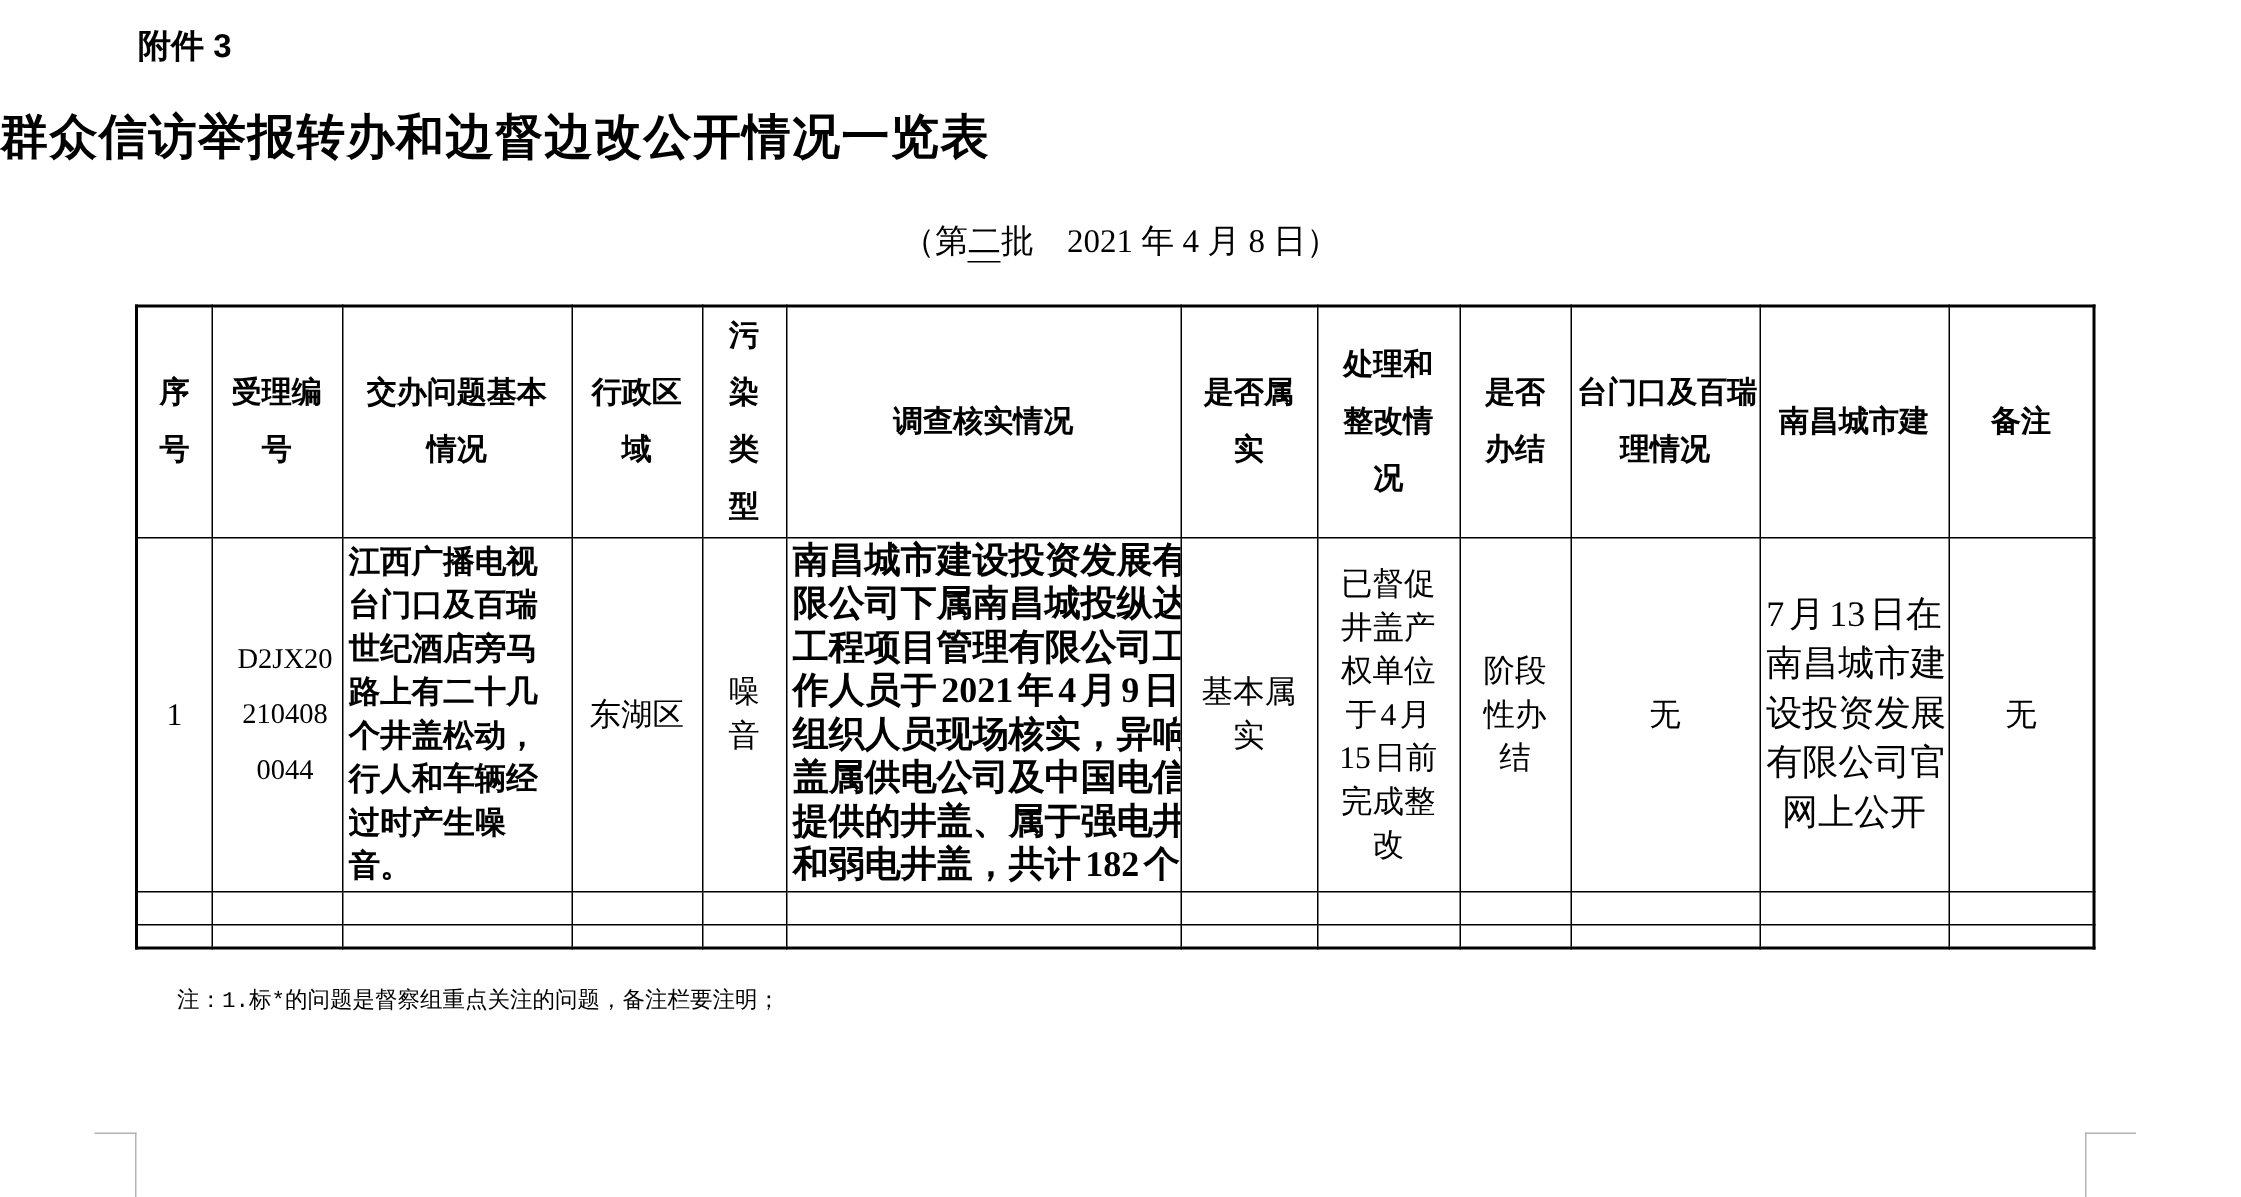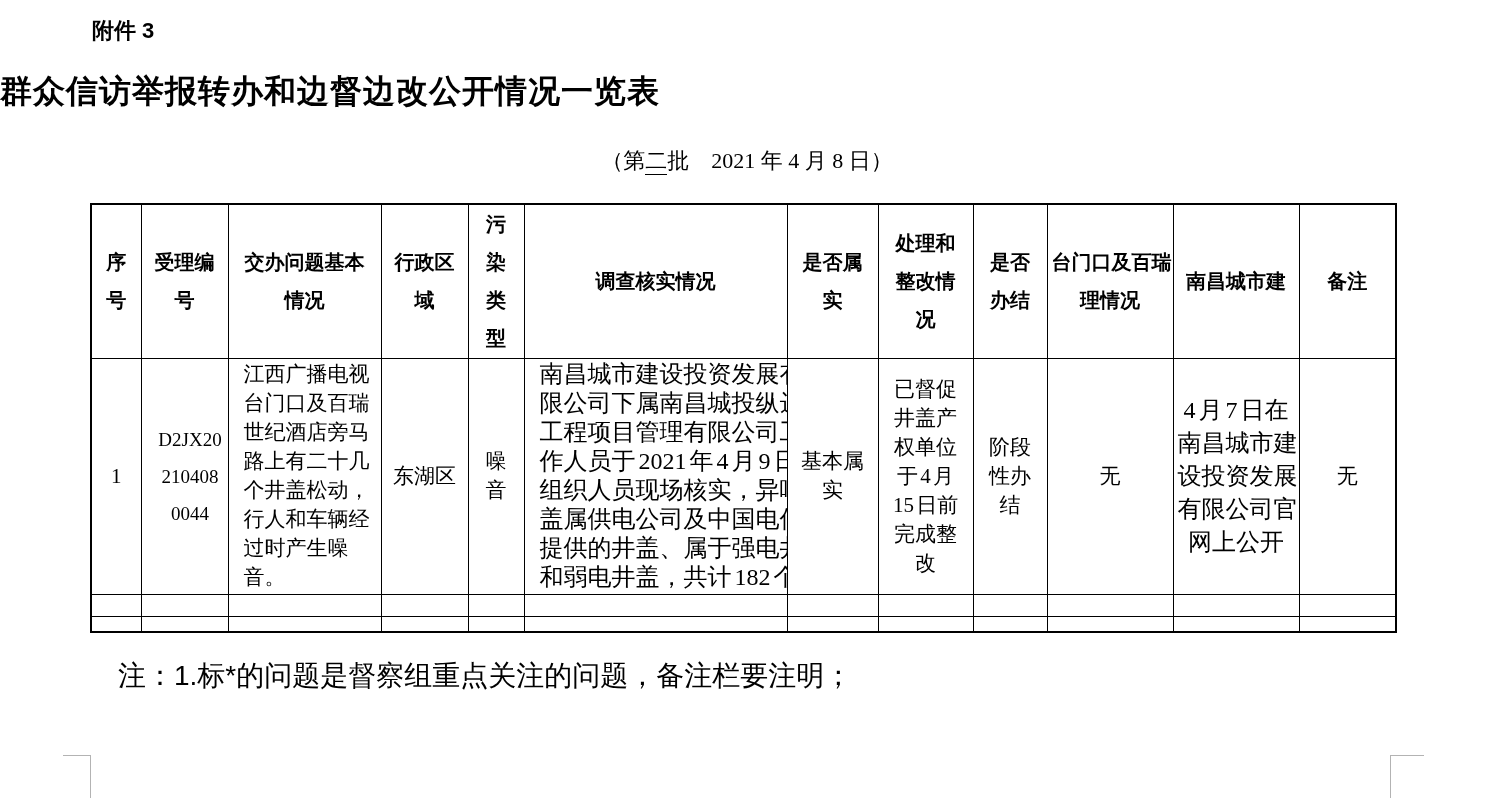--- a/index.html
+++ b/index.html
@@ -57,31 +57,31 @@
     font-weight: 700;
     font-size: 20px;
     line-height: 38px;
   }
   table.report td {
     font-family: "Liberation Serif", serif;
     font-size: 21px;
     line-height: 29px;
     word-spacing: -3px;
   }
-  table.report td.left { text-align: left; padding: 0 15px; }
+  table.report td.left { text-align: left; padding: 0 4px; font-weight: bold; }
   table.report td.fs20 { font-size: 24px; }
   table.report td.fs19 { font-size: 19px; padding-left: 15px; }
   table.report td.lh-lg { line-height: 37px; }
   table.report td.lh-md { line-height: 33px; }
   tr.empty-row td { padding: 0; }
 
   .note {
     position: absolute;
-    font-family: Liberation Sans, sans-serif;
-    font-size: 28px;
+    font-family: Liberation Mono, monospace;
+    font-size: 15px;
     white-space: pre;
   }
   .note-1 { left: 118px; top: 657px; }
   .note-2 { left: 160px; top: 717px; }
 
   .corner-mark {
     position: absolute;
     border-color: #b3b3b3;
     border-style: solid;
     border-width: 0;
@@ -178,21 +178,21 @@
 井盖产
 权单位
 于 4 月
 15 日前
 完成整
 改</td>
         <td>阶段
 性办
 结</td>
         <td>无</td>
-        <td class="fs20 lh-md">4 月 7 日在
+        <td class="fs20 lh-md">7 月 13 日在
 南昌城市建
 设投资发展
 有限公司官
 网上公开</td>
         <td>无</td>
       </tr>
       <tr class="empty-row" style="height:22px">
         <td></td>
           <td></td>
           <td></td>

